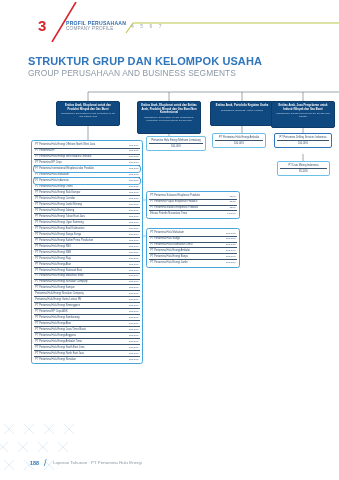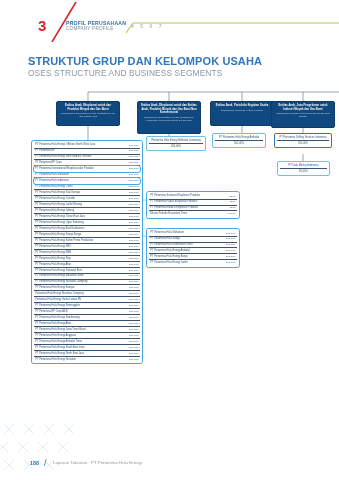--- a/index.html
+++ b/index.html
@@ -171,21 +171,21 @@
   </svg>
   <div class="hdr-nums">
     <span>4</span>
     <span>5</span>
     <span>6</span>
     <span>7</span>
   </div>
 </div>
 
 <div class="sec-title">STRUKTUR GRUP DAN KELOMPOK USAHA</div>
-<div class="sec-sub">OSES STRUCTURE AND BUSINESS SEGMENTS</div>
+<div class="sec-sub">GROUP PERUSAHAAN AND BUSINESS SEGMENTS</div>
 
 <div class="chart">
 
   <svg class="connectors" viewBox="0 0 339 352" preserveAspectRatio="none">
     <g stroke="#5a6b7c" stroke-width="0.6" fill="none">
 
       <path d="M88 4 L339 4"></path>
       <path d="M88 4 L88 13"></path>
       <path d="M169 4 L169 13"></path>
       <path d="M242 4 L242 13"></path>

